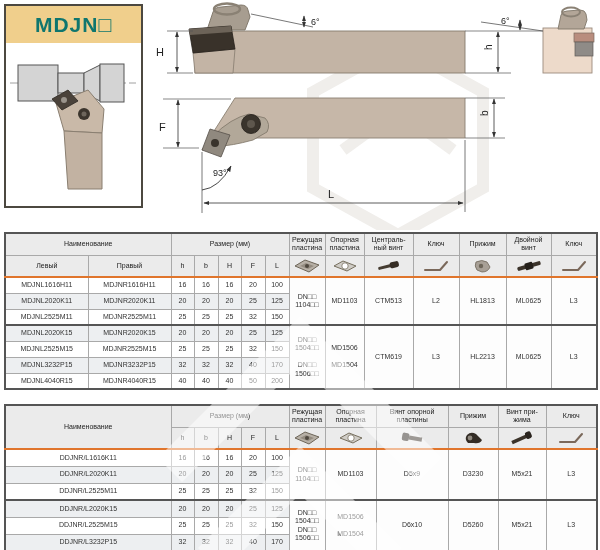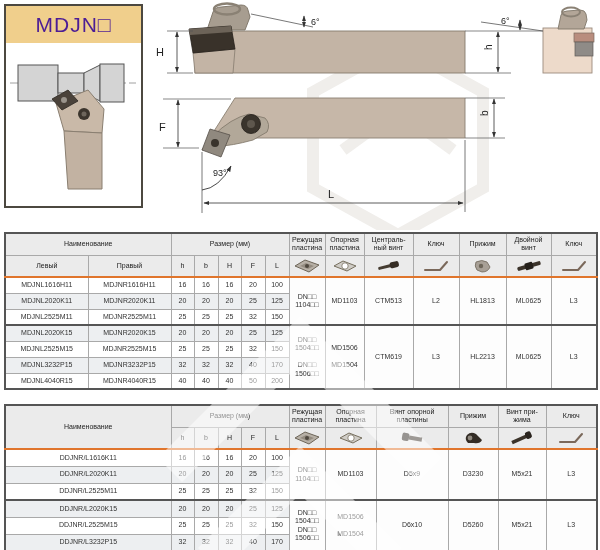--- a/index.html
+++ b/index.html
@@ -4,21 +4,21 @@
 <style>
   html,body{margin:0;padding:0;}
   body{
     width:600px;height:550px;position:relative;background:#fff;
     font-family:"Liberation Sans",sans-serif;color:#222;overflow:hidden;
   }
   
   .title-box{
     position:absolute;left:4px;top:4px;width:139px;height:41px;box-sizing:border-box;
     background:#f0cf8c;border:2px solid #4c4840;display:flex;align-items:center;justify-content:center;
-    font-size:21px;font-weight:normal;letter-spacing:1px;color:#4c1d95;
+    font-size:21px;font-weight:bold;letter-spacing:1px;color:#0f766e;
   }
   .left-panel{
     position:absolute;left:4px;top:43px;width:139px;height:165px;box-sizing:border-box;
     background:#fff;border:2px solid #4c4840;border-top:none;
   }
   .main-drawing{position:absolute;left:143px;top:0;width:457px;height:230px;}
   
   table{border-collapse:collapse;table-layout:fixed;position:absolute;left:4px;width:592px;
         font-size:7px;line-height:1.2;}
   .t1{top:232px;}

